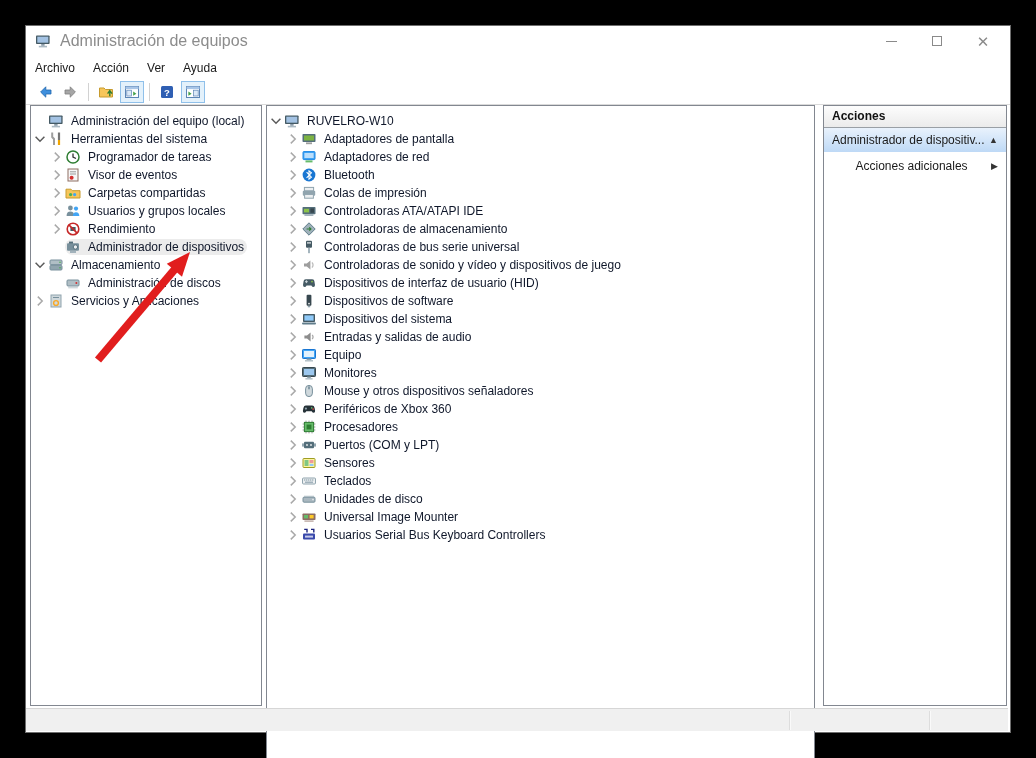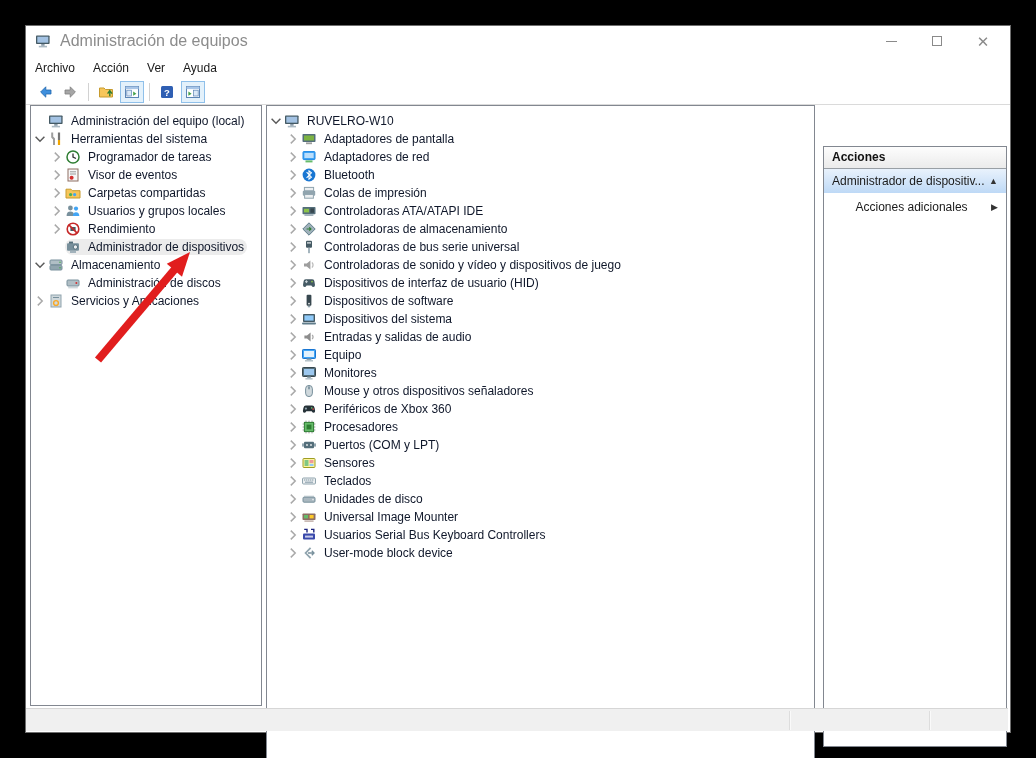--- a/index.html
+++ b/index.html
@@ -30,21 +30,21 @@
   
   .toolbar { height:26px; display:flex; align-items:center; padding-left:6px; border-bottom:1px solid #dadada; }
   .tb-btn { width:24px; height:22px; display:flex; align-items:center; justify-content:center; margin:0 1px; border:1px solid transparent; }
   .tb-btn.toggled { background:#e3f1fb; border:1px solid #8fc0ea; }
   .tb-sep { width:1px; height:18px; background:#d2d2d2; margin:0 4px; }
   .ic { width:16px; height:16px; display:block; }
   
   .panel { position:absolute; background:#fff; border:1px solid #828790; }
   #left-panel  { left:4px;   top:79px; width:232px; height:601px; overflow:hidden; padding-top:5px; }
   #middle-panel{ left:240px; top:79px; width:549px; height:673px; overflow:hidden; padding-top:5px; }
-  #right-panel { left:797px; top:79px; width:184px; height:601px; overflow:hidden;margin-top:41px; }
+  #right-panel { left:797px; top:79px; width:184px; height:601px; overflow:hidden; }
   
   .tree-row { height:18px; display:flex; align-items:flex-end; font-size:12px; color:#0f172a; white-space:nowrap; }
   .tw { width:17px; height:16px; display:flex; align-items:center; justify-content:center; flex:none; }
   .row-icon { width:16px; height:16px; margin-right:4px; flex:none; }
   .row-label { padding:1px 3px; }
   .tree-row.selected .sel-wrap { background:#ececec;border-radius:8px; }
   .sel-wrap { display:flex; align-items:center; }
   
   .actions-header { height:22px; line-height:21px; font-weight:bold; font-size:12px; color:#111;
     padding-left:8px; background:linear-gradient(#fdfdfd,#ebebeb); border-bottom:1px solid #999fa5; }
@@ -768,37 +768,20 @@
             <span class="row-icon">
               <svg class="ic" viewBox="0 0 16 16">
                 <path d="M3.2 2.4 L6 2.4 L6 5.4 M10 2.4 L12.8 2.4 L12.8 5.4" stroke="#1a237e" stroke-width="1.4" fill="none"></path>
                 <rect x="2" y="6.6" width="12" height="6" rx="1" fill="#3949ab"></rect>
                 <rect x="4" y="8.6" width="8" height="2" fill="#c5cae9"></rect>
               </svg>
             </span>
             <span class="row-label">Usuarios Serial Bus Keyboard Controllers</span>
           </span>
         </div>
-        <div class="tree-row">
-          <span class="tw"></span>
-          <span class="tw">
-            <svg class="ic" viewBox="0 0 16 16">
-              <path d="M5.8 3.6 L10.2 8 L5.8 12.4" fill="none" stroke="#a9a9a9" stroke-width="1.5"></path>
-            </svg>
-          </span>
-          <span class="sel-wrap">
-            <span class="row-icon">
-              <svg class="ic" viewBox="0 0 16 16">
-                <path d="M9.6 2.8 L4.6 8 L9.6 13.2" stroke="#90a4ae" stroke-width="1.8" fill="none"></path>
-                <path d="M7 8 L13 8 M10.8 5.8 L13 8 L10.8 10.2" stroke="#78909c" stroke-width="1.3" fill="none"></path>
-              </svg>
-            </span>
-            <span class="row-label">User-mode block device</span>
-          </span>
-        </div>
       </div>
   </div>
 
   <div class="panel" id="right-panel">
     <div class="actions-header">Acciones</div>
     <div class="actions-group">
       <span class="grp-label">Administrador de dispositiv...</span>
       <span class="tri">▲</span>
     </div>
     <div id="actions-items">

